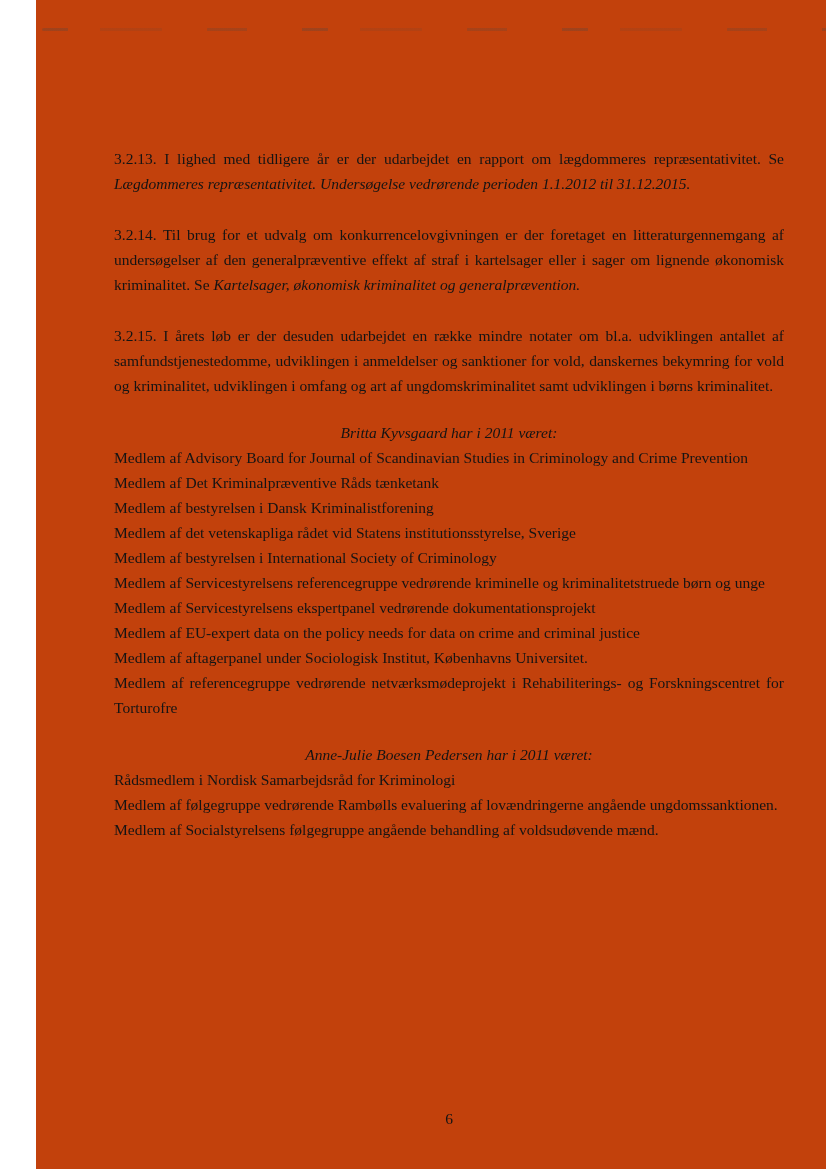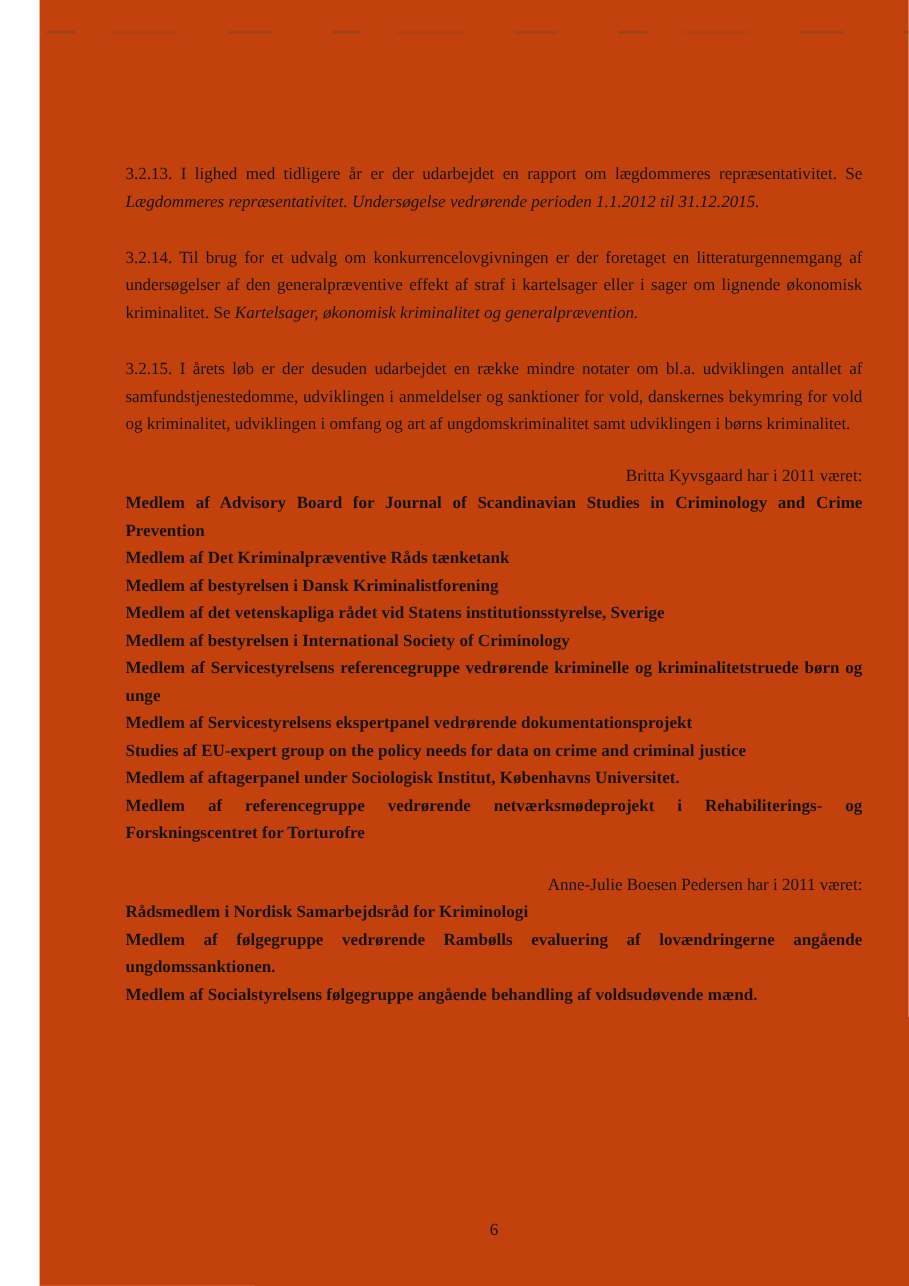--- a/index.html
+++ b/index.html
@@ -48,23 +48,23 @@
   .para-tight { margin-bottom: 22px; }
   .italic { font-style: italic; }
 
   .heading {
     font-weight: bold;
     font-size: 15.5px;
     line-height: 25px;
     text-align: left;
   }
 
-  .intro-line { text-align: right; }
+  .intro-line { text-align: center; font-style: italic; }
 
-  .list-block p { text-align: justify; font-weight: bold; }
+  .list-block p { text-align: justify; }
 
   .anne-block { margin-top: 22px; }
 
   .page-number {
     position: absolute;
     left: 0;
     right: 0;
     top: 1110px;
     text-align: center;
     font-size: 15.5px;
@@ -91,21 +91,21 @@
     <p class="intro-line">Britta Kyvsgaard har i 2011 været:</p>
 
     <div class="list-block">
         <p>Medlem af Advisory Board for Journal of Scandinavian Studies in Criminology and Crime Prevention</p>
         <p>Medlem af Det Kriminalpræventive Råds tænketank</p>
         <p>Medlem af bestyrelsen i Dansk Kriminalistforening</p>
         <p>Medlem af det vetenskapliga rådet vid Statens institutionsstyrelse, Sverige</p>
         <p>Medlem af bestyrelsen i International Society of Criminology</p>
         <p>Medlem af Servicestyrelsens referencegruppe vedrørende kriminelle og kriminalitetstruede børn og unge</p>
         <p>Medlem af Servicestyrelsens ekspertpanel vedrørende dokumentationsprojekt</p>
-        <p>Studies af EU-expert group on the policy needs for data on crime and criminal justice</p>
+        <p>Medlem af EU-expert data on the policy needs for data on crime and criminal justice</p>
         <p>Medlem af aftagerpanel under Sociologisk Institut, Københavns Universitet.</p>
         <p>Medlem af referencegruppe vedrørende netværksmødeprojekt i Rehabiliterings- og Forskningscentret for Torturofre</p>
       </div>
 
     <div class="anne-block">
       <p class="intro-line">Anne-Julie Boesen Pedersen har i 2011 været:</p>
 
       <div class="list-block">
           <p>Rådsmedlem i Nordisk Samarbejdsråd for Kriminologi</p>
           <p>Medlem af følgegruppe vedrørende Rambølls evaluering af lovændringerne angående ungdomssanktionen.</p>

